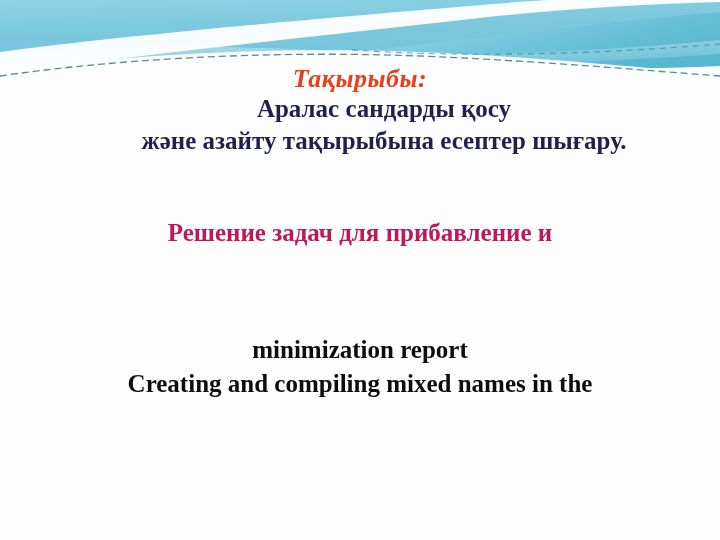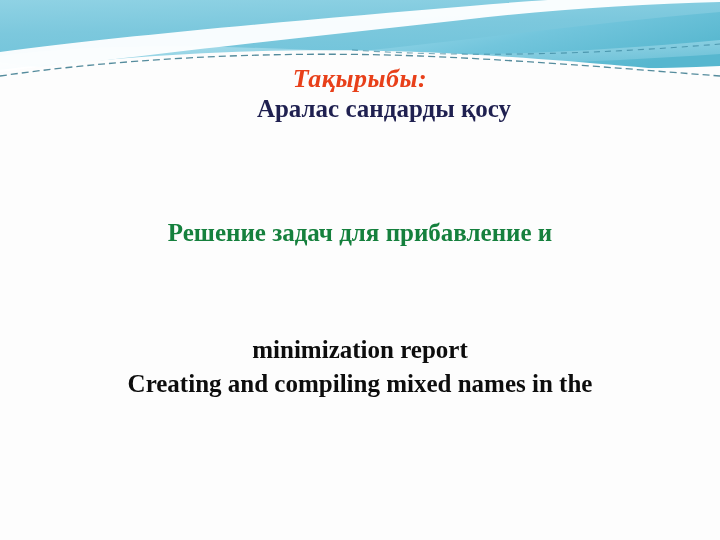--- a/index.html
+++ b/index.html
@@ -76,21 +76,21 @@
 
   .block-russian {
     position: absolute;
     top: 216px;
     left: 0;
     width: 720px;
     text-align: center;
   }
   .ru-line {
     display: block;
-    color: #15803d;
+    color: #be185d;
     font-weight: bold;
     font-size: 25px;
     line-height: 1.34;
   }
 
   .block-english {
     position: absolute;
     top: 333px;
     left: 0;
     width: 720px;
@@ -141,20 +141,21 @@
       <path d="M0,76 C110,60 260,50 420,56 C540,61 640,70 720,76" fill="none" stroke="#2a6f85" stroke-width="1.3" stroke-dasharray="7 4" opacity="0.8"></path>
       <path d="M352,50 C470,58 600,54 720,44" fill="none" stroke="#2f7d95" stroke-width="1.1" stroke-dasharray="6 5" opacity="0.65"></path>
     </svg>
   </div>
 
   <div class="content">
 
     <div class="block-kazakh">
       <span class="kz-label">Тақырыбы:</span>
       <span class="kz-line">Аралас сандарды қосу</span>
+      <span class="kz-line">және азайту тақырыбына есептер шығару.</span>
     </div>
 
     <div class="block-russian">
       <span class="ru-line">Решение задач для прибавление и</span>
     </div>
 
     <div class="block-english">
       <span class="en-line">minimization report</span>
       <span class="en-line">Creating and compiling mixed names in the</span>
     </div>

